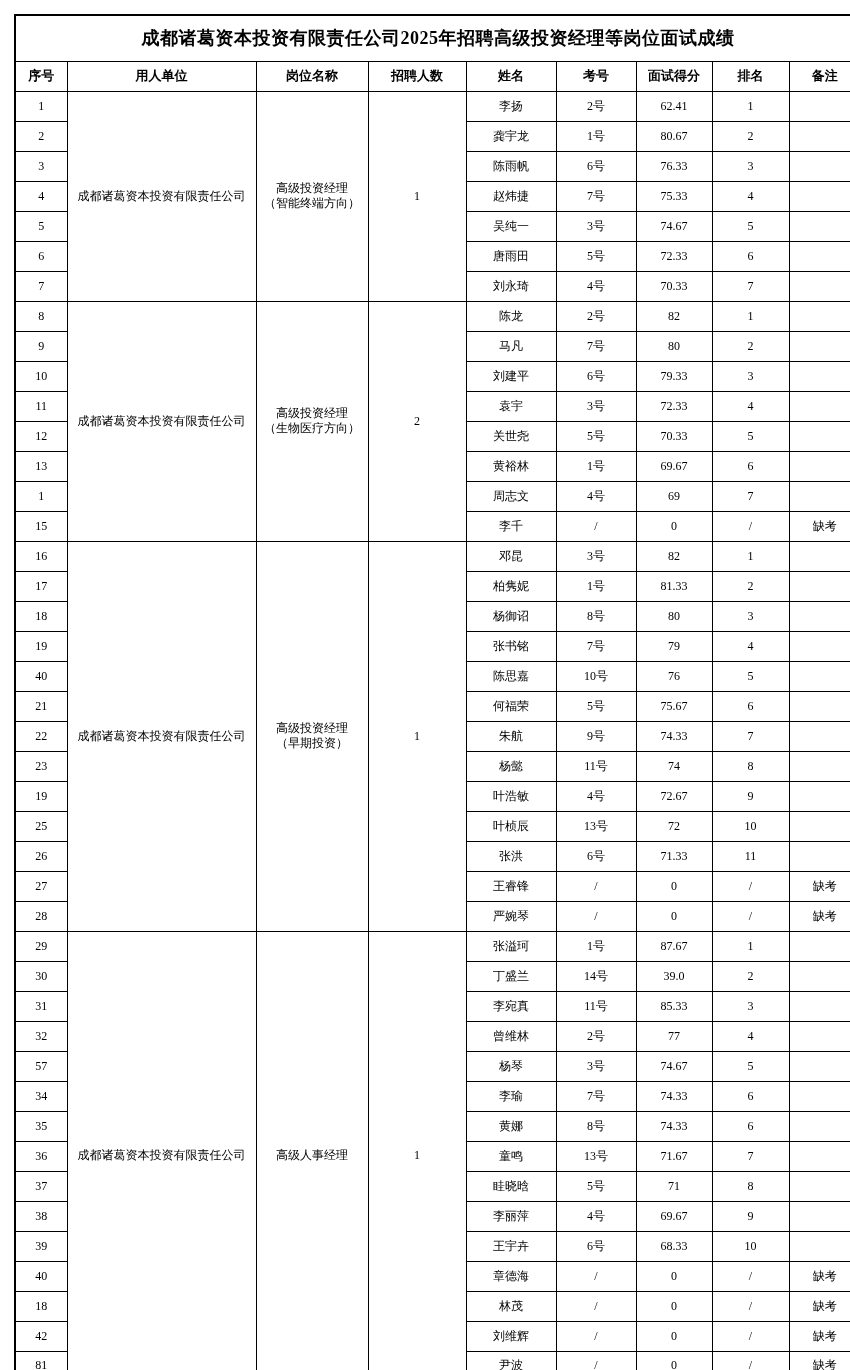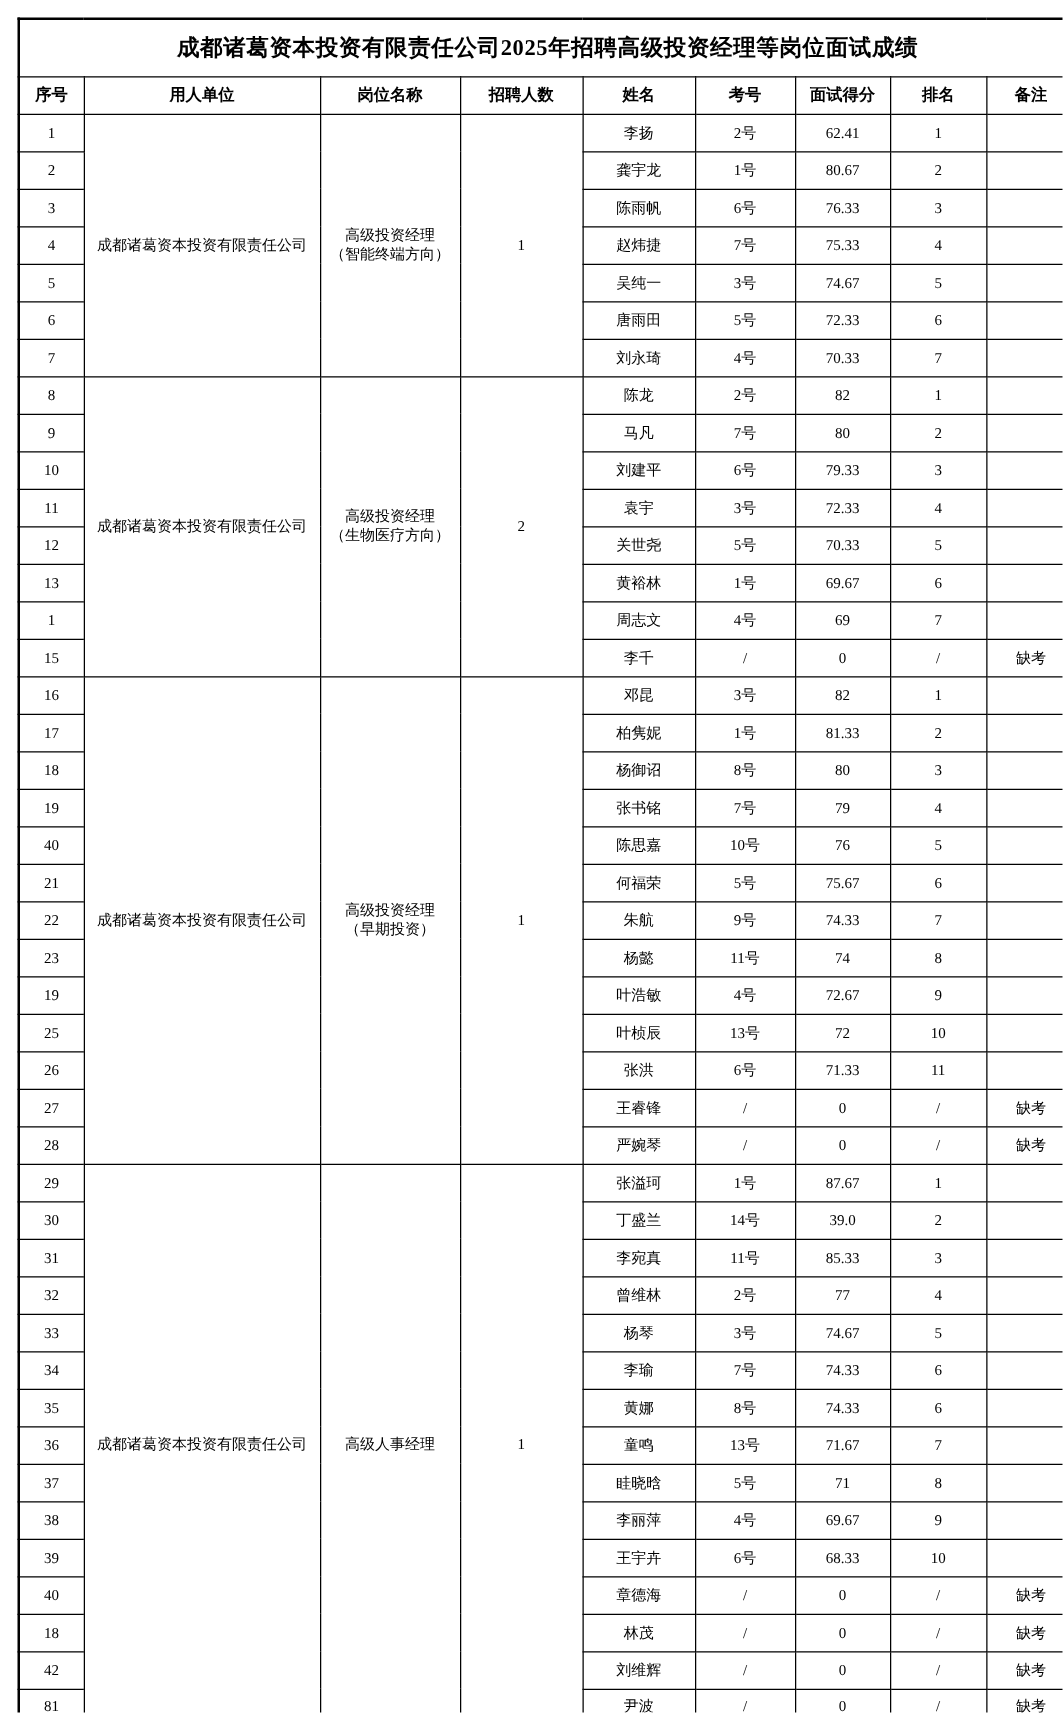--- a/index.html
+++ b/index.html
@@ -350,21 +350,21 @@
         </tr>
         <tr>
           <td>32</td>
           <td>曾维林</td>
           <td>2号</td>
           <td>77</td>
           <td>4</td>
           <td></td>
         </tr>
         <tr>
-          <td>33</td>
+          <td>57</td>
           <td>杨琴</td>
           <td>3号</td>
           <td>74.67</td>
           <td>5</td>
           <td></td>
         </tr>
         <tr>
           <td>34</td>
           <td>李瑜</td>
           <td>7号</td>

